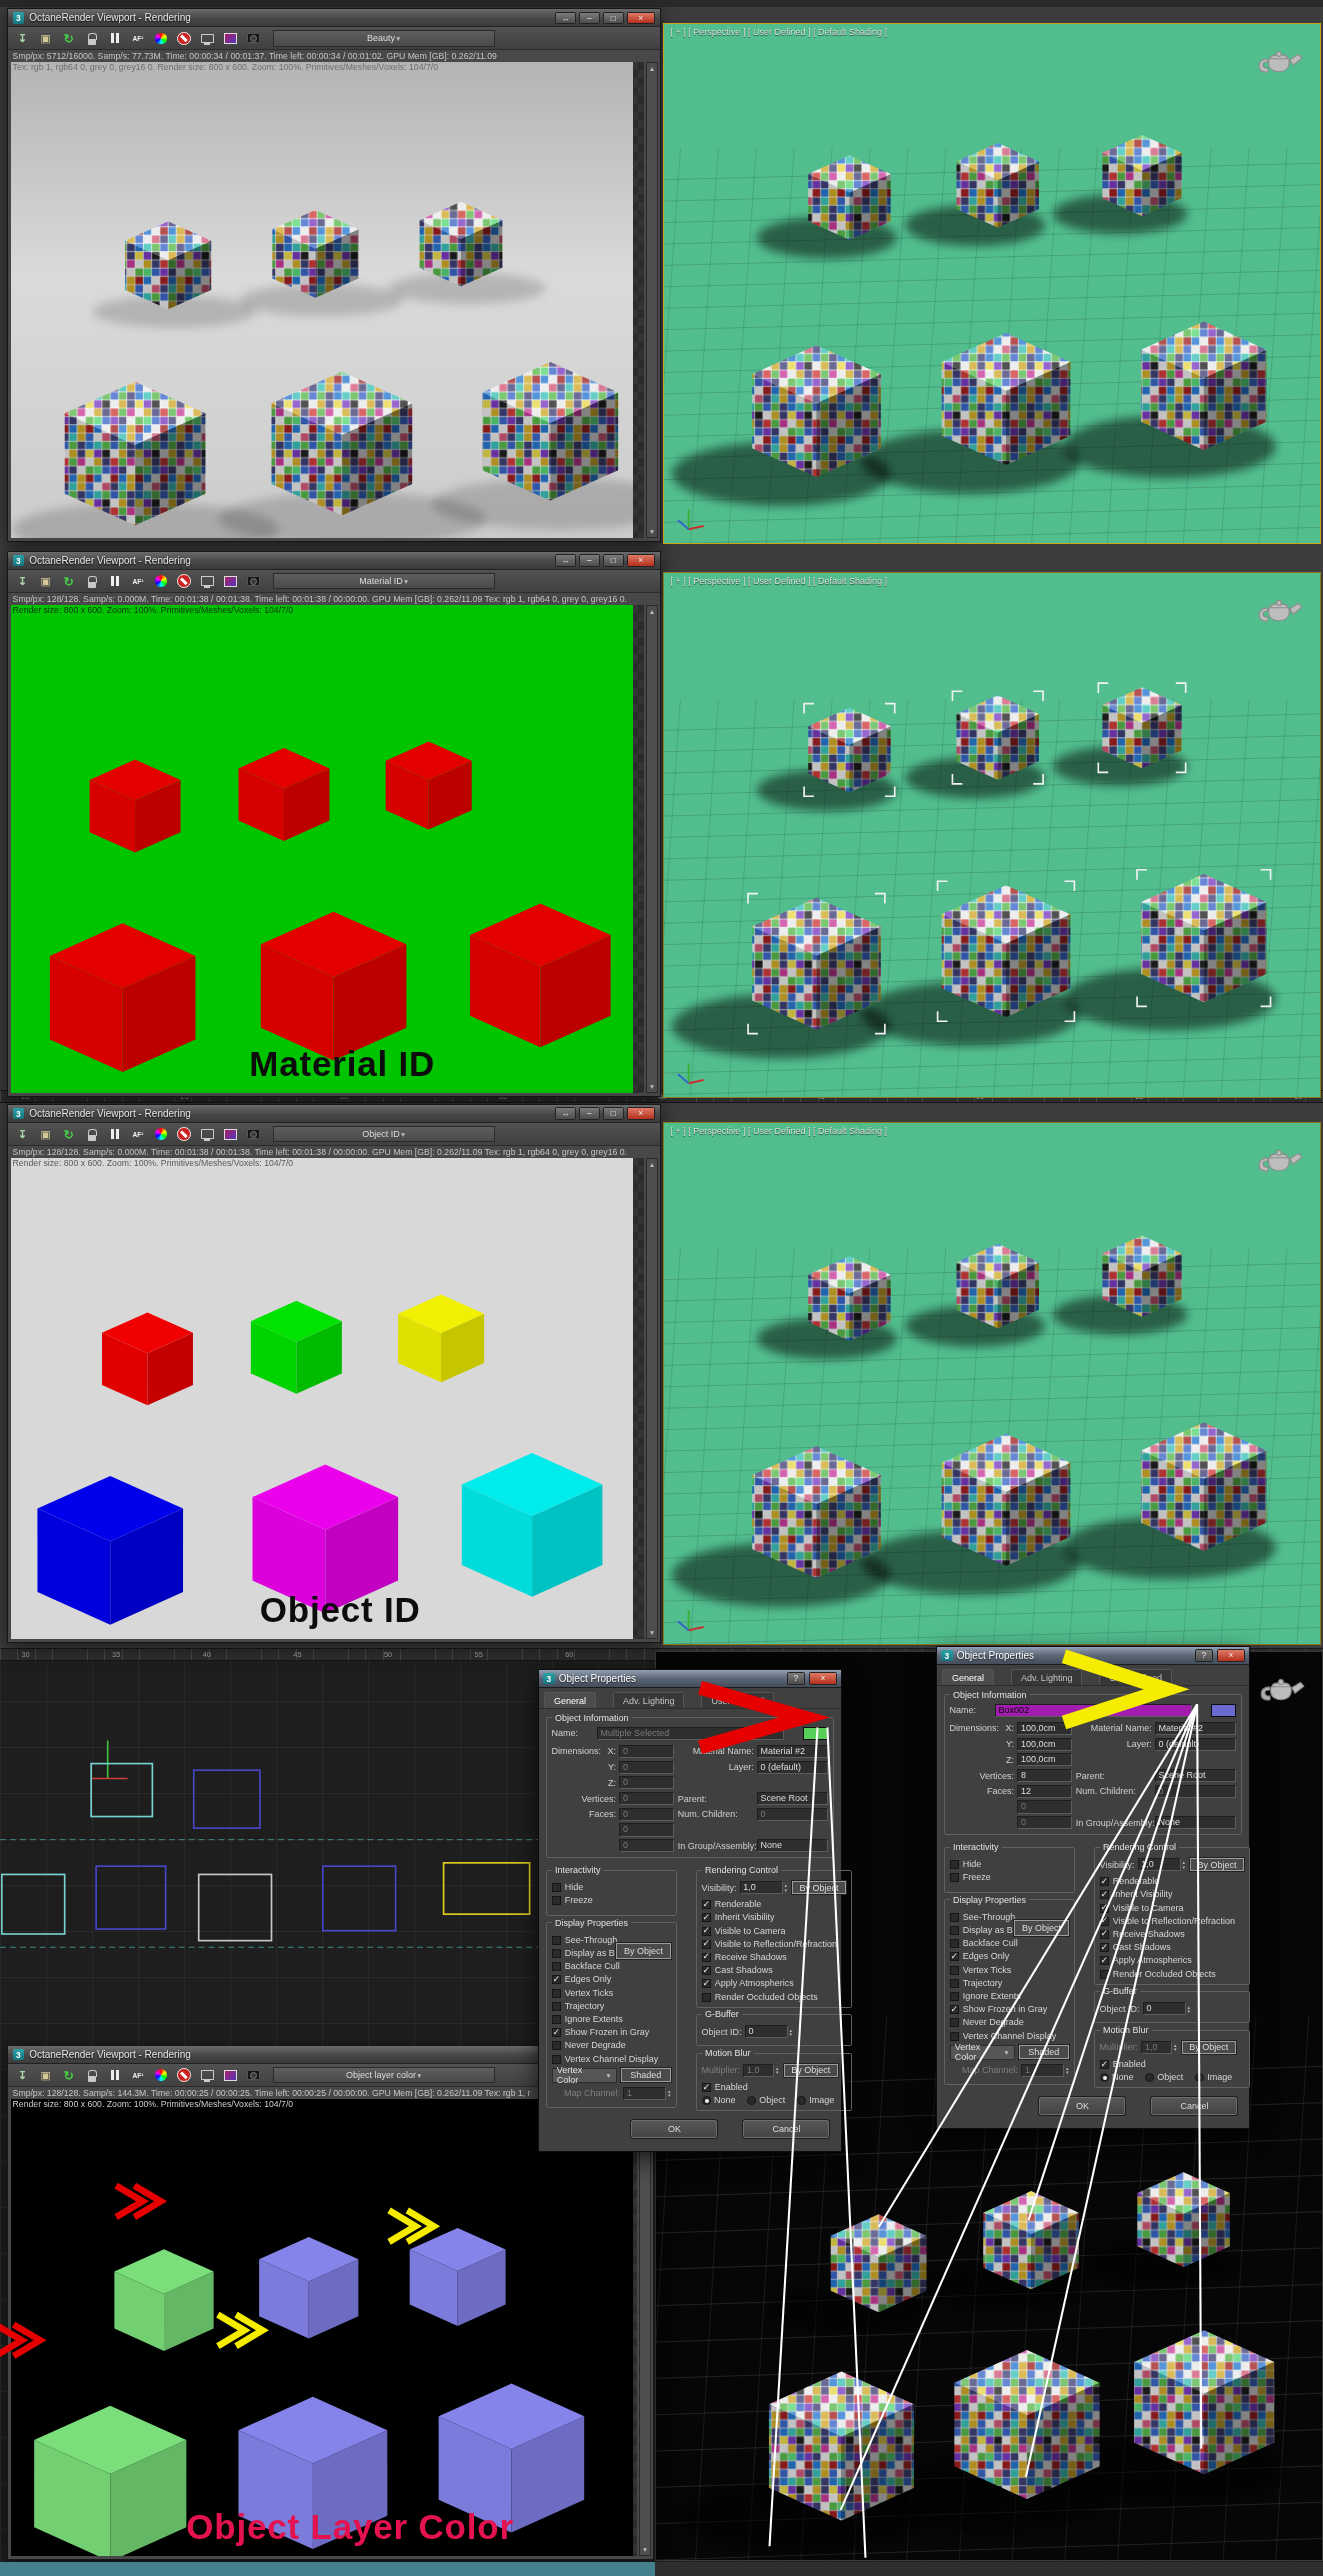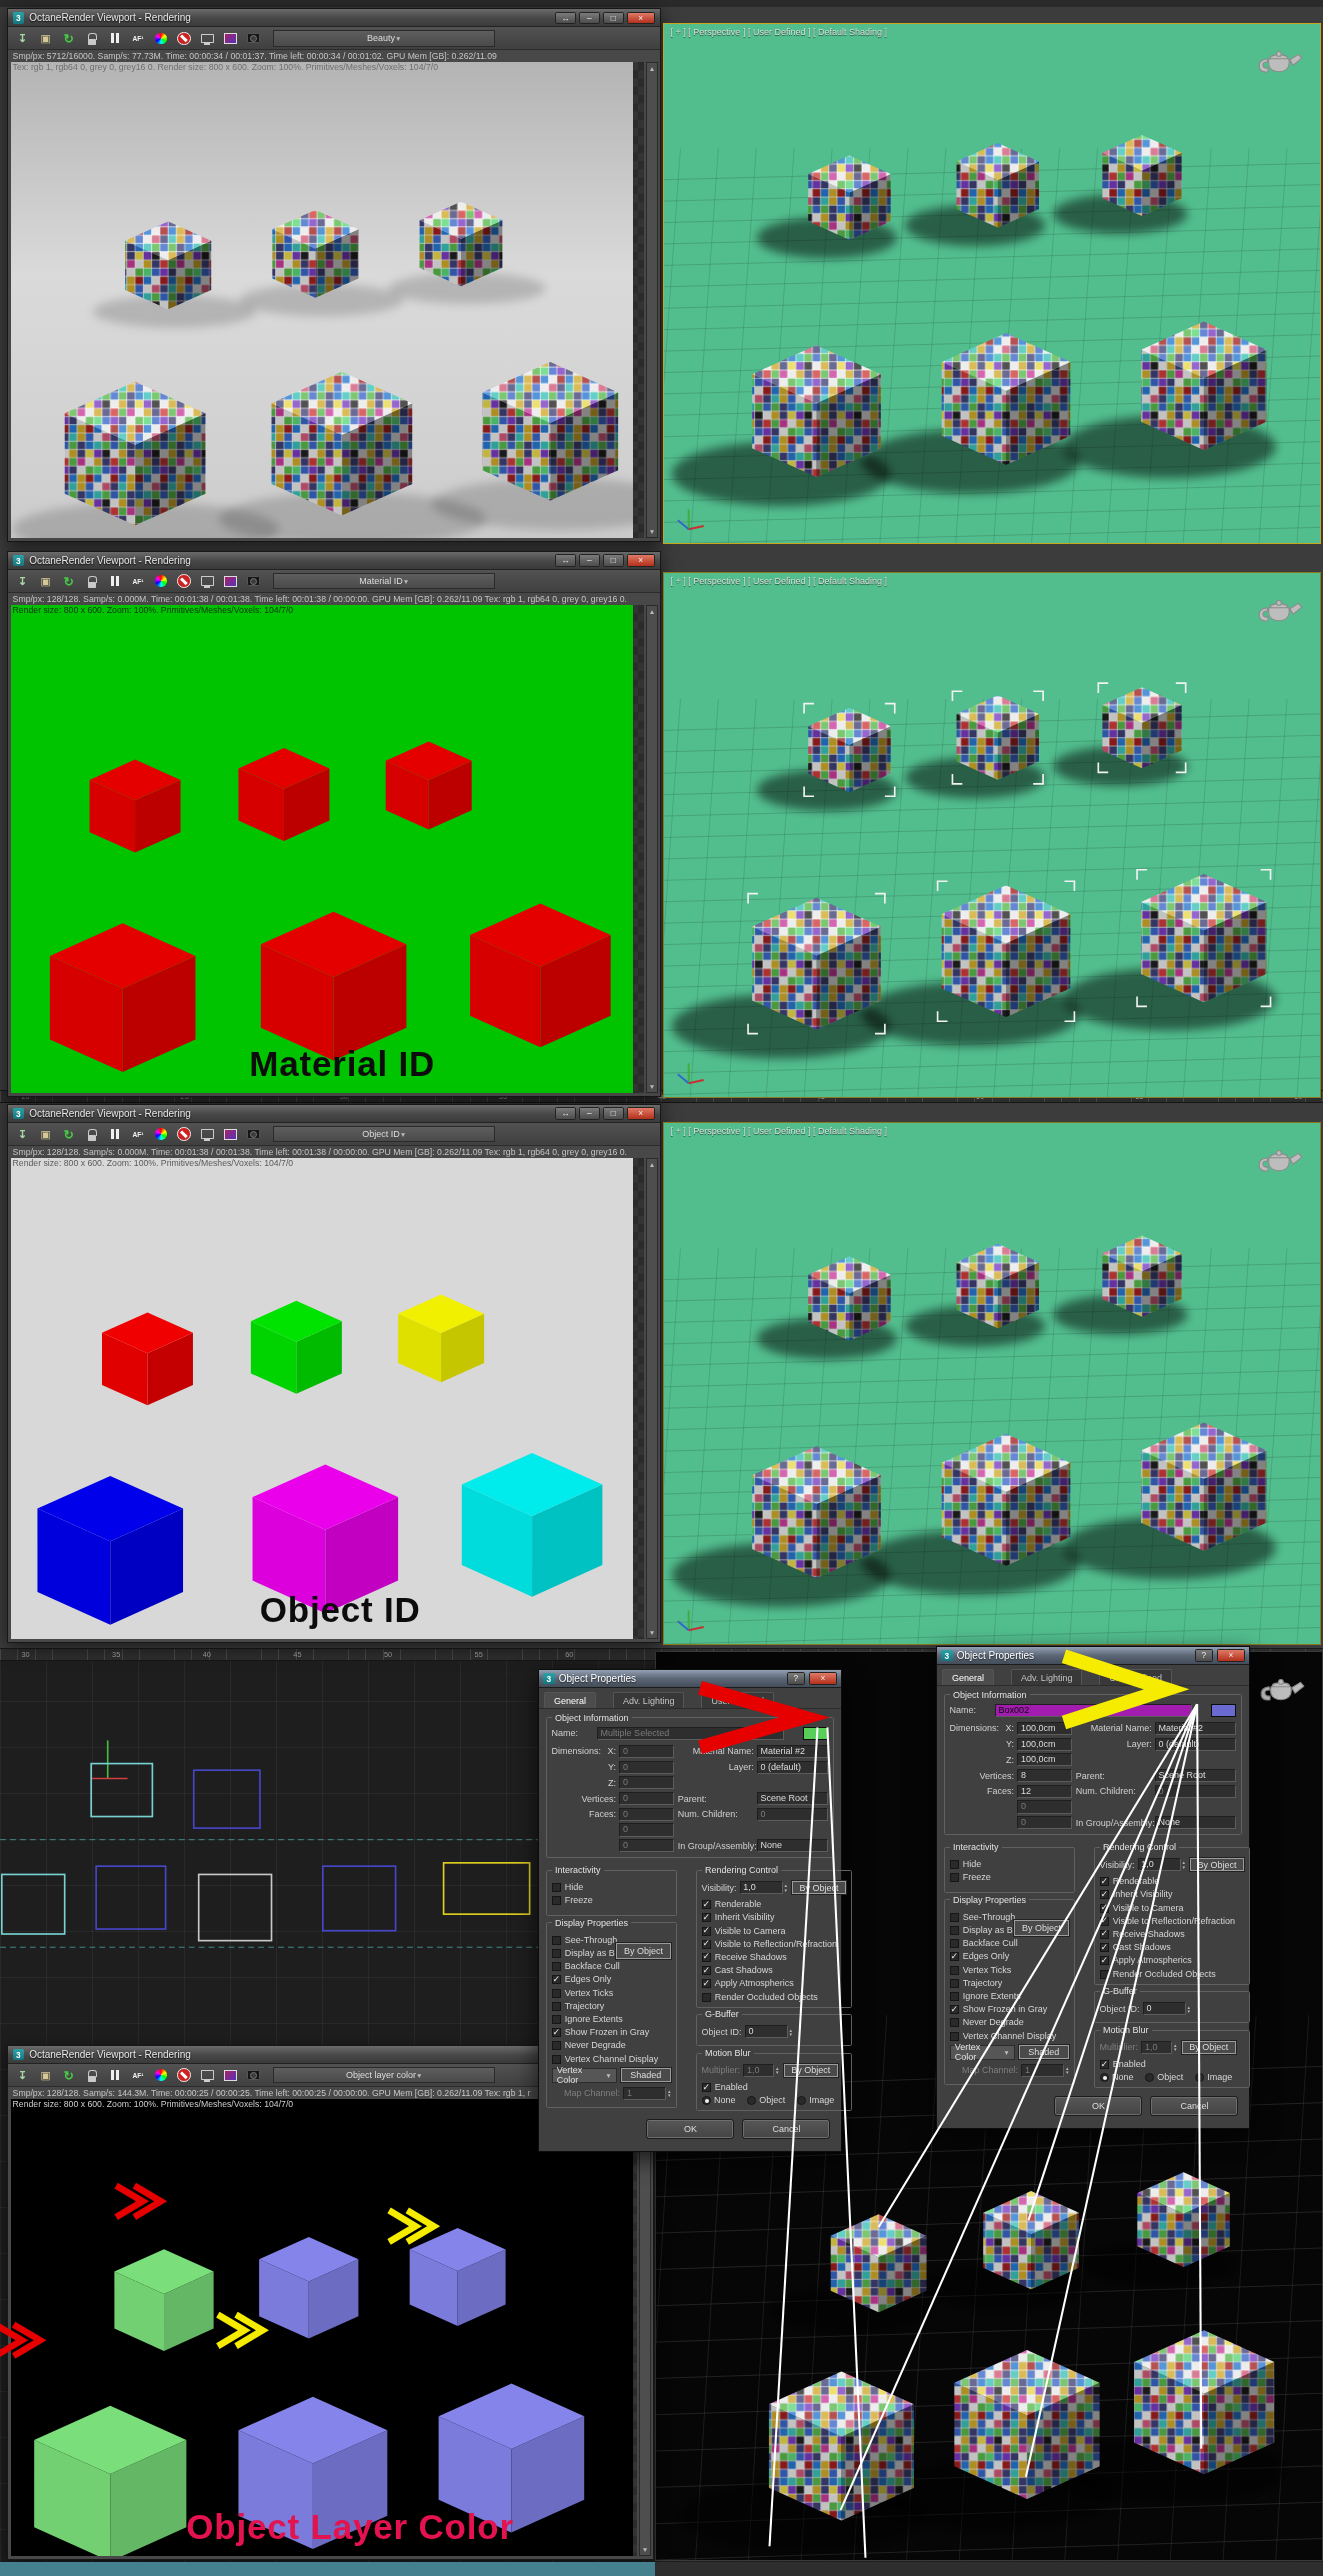--- a/index.html
+++ b/index.html
@@ -87,21 +87,21 @@
   .cb.on::after{content:"✓";position:absolute;left:0;top:-2.5px;color:#ebebeb;font-size:9px}
   .rd{width:9px;height:9px;border-radius:50%;background:#2a2a2a;border:0.8px solid #161616;position:relative}
   .rd.on::after{content:"";position:absolute;left:2.5px;top:2.5px;width:4.1px;height:4.1px;border-radius:50%;background:#f0f0f0}
   .byobj{position:absolute;right:5px;top:20px;background:#4a4a4a;border:0.8px solid #9c9c9c;outline:0.8px solid #222;padding:1.7px 6.6px;color:#ddd}
   .byobj2{background:#4a4a4a;border:0.8px solid #9c9c9c;outline:0.8px solid #222;padding:0.8px 6.6px;color:#ddd;margin-left:5px;white-space:nowrap}
   .ddl{background:#565656;border:0.8px solid #2c2c2c;height:15px;display:inline-flex;align-items:center;justify-content:space-between;padding:0 4.1px;width:76px;color:#e2e2e2}
   .shadedbtn{background:#4a4a4a;border:0.8px solid #9c9c9c;outline:0.8px solid #222;padding:0.8px 8.3px;color:#ddd;margin-left:4.1px}
   .sfld{display:inline-block;width:43px}
   .spin{display:inline-flex;flex-direction:column;margin-left:1.7px;color:#b9b9b9;font-size:5px;line-height:4.1px;font-style:normal}
   .spin i{font-style:normal}
-  .dlg-btns{display:flex;justify-content:flex-end;gap:10px;padding:8.3px 11.6px}
+  .dlg-btns{display:flex;justify-content:flex-end;gap:26px;padding:8.3px 11.6px}
   .btn{width:86px;height:18px;background:linear-gradient(#565656,#454545);border:0.8px solid #6e6e6e;outline:0.8px solid #1c1c1c;color:#ddd;text-align:center;line-height:16.5px;border-radius:1.7px}
   .mini3{width:11.6px;height:11.6px;background:linear-gradient(#2aa3a8,#16747d);color:#fff;font-size:8.3px;font-weight:bold;display:flex;align-items:center;justify-content:center;border-radius:1.7px}
   .mbrow{display:flex;align-items:center;margin:1.7px 0}
   .rdgrp{display:flex;gap:11.6px;margin-top:3.3px}
   .rdrow{display:flex;gap:3.3px;align-items:center}
 </style>
 </head>
 <body>
 
 <div id="page" data-name="desktop">

